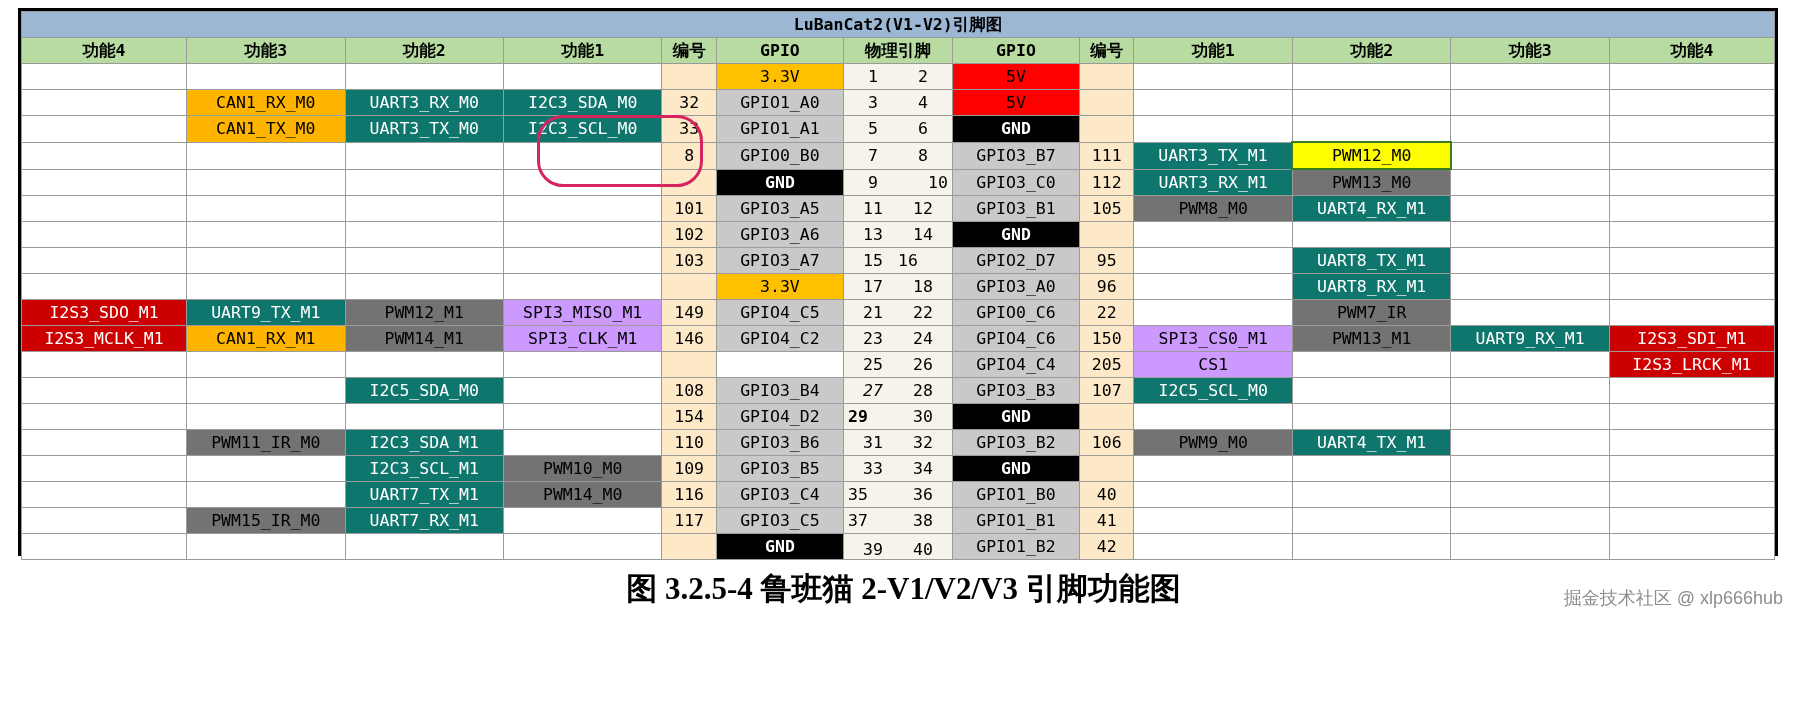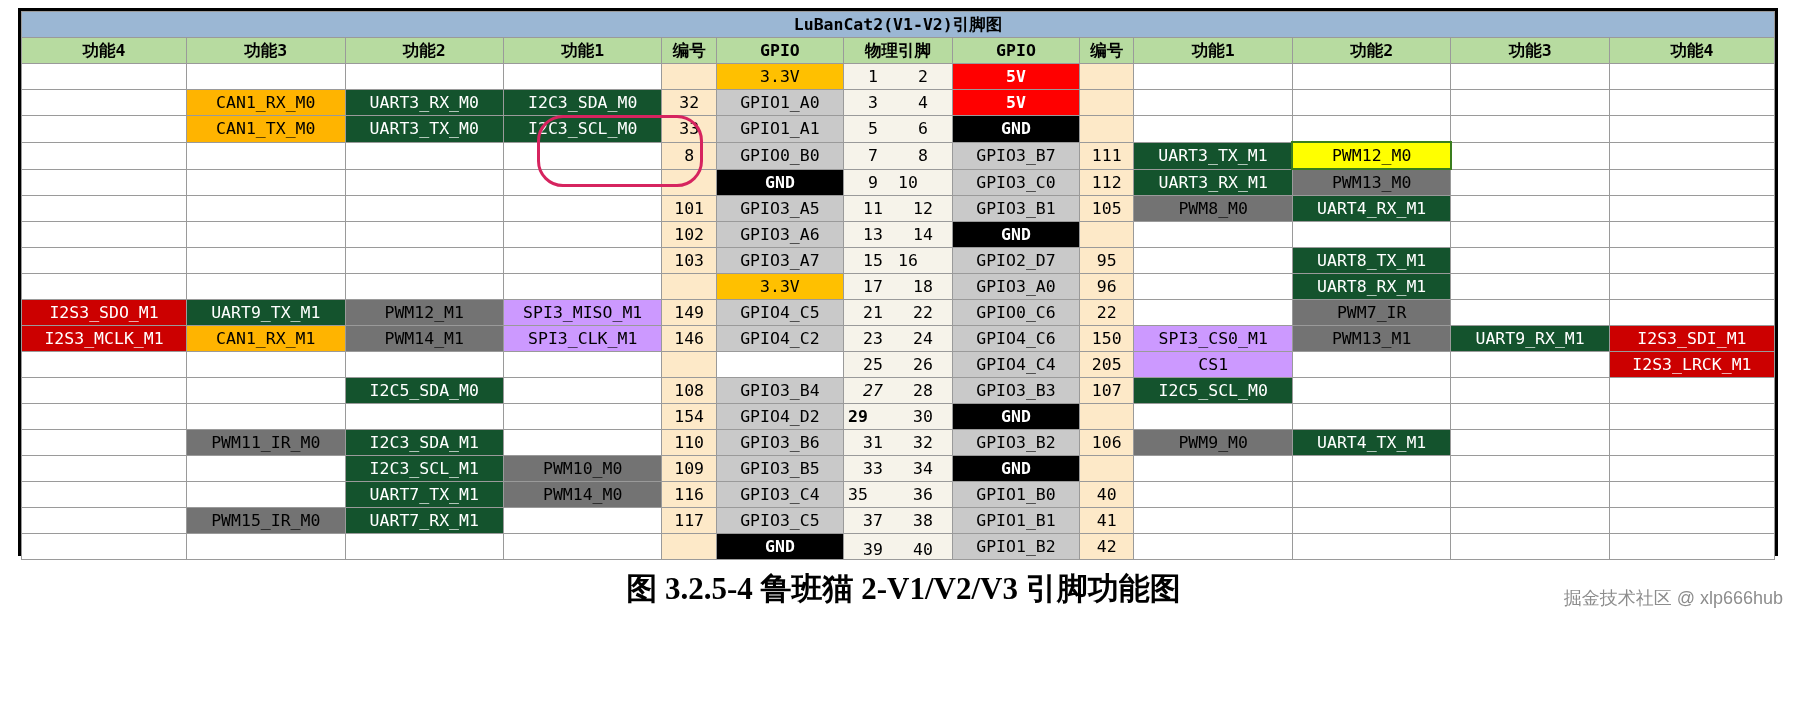--- a/index.html
+++ b/index.html
@@ -8,24 +8,24 @@
   .board{position:absolute;left:18px;top:8px;width:1760px;height:548px;border:3px solid #000;background:#fff;box-sizing:border-box;}
   table.pin{border-collapse:collapse;width:100%;height:100%;table-layout:fixed;}
   table.pin td{border:1px solid #9a9a9a;font-family:"DejaVu Sans Mono","Liberation Mono",monospace;font-size:16.5px;text-align:center;vertical-align:middle;height:25px;padding:0 2px;white-space:nowrap;overflow:hidden;}
   .title-row td{background:#9bb7d4;border:1px solid #000;font-family:"DejaVu Sans Mono","Liberation Mono",monospace;font-size:19px;font-weight:700;height:30px;color:#000;}
   .head td{background:#b7dba0;font-weight:700;font-size:19px;font-family:"Liberation Sans",sans-serif;height:32px;border:1px solid #555;}
   .blank{background:#ffffff;}
   .c-num{background:#fde9c8;}
   .c-gpio{background:#c9c9c9;}
   .c-phys{background:#f6f3ea;font-size:16px;}
   .c-33v{background:#ffc000;font-weight:400;}
-  .c-5v{background:#ff0000;color:#ffffff;font-weight:700;}
+  .c-5v{background:#ff0000;color:#000000;font-weight:400;}
   .c-gnd{background:#000000;color:#ffffff;font-weight:700;}
   .c-orange{background:#ffb400;}
-  .c-blue{background:#14532d;color:#ffffff;}
+  .c-blue{background:#0f766e;color:#ffffff;}
   .c-yellow{background:#737373;}
   .c-violet{background:#cc99ff;}
   .c-red{background:#cc0000;color:#ffffff;}
   .c-yel-green-border{background:#ffff00;border:2px solid #3a7d1e !important;}
   .caption{position:absolute;left:0;top:568px;width:1807px;text-align:center;font-family:"Liberation Serif",serif;font-size:31px;font-weight:700;color:#000;}
   .wm{position:absolute;right:24px;top:586px;font-family:"Liberation Sans",sans-serif;font-size:18px;color:#8d8d8d;}
   .hl{position:absolute;left:516px;top:104px;width:160px;height:66px;border:3px solid #d6245f;border-radius:26px;pointer-events:none;}
 </style>
 </head>
 <body>
@@ -128,21 +128,21 @@
             <td class="blank"></td>
             <td class="blank"></td>
           </tr>
           <tr>
             <td class="blank"></td>
             <td class="blank"></td>
             <td class="blank"></td>
             <td class="blank"></td>
             <td class="c-num"></td>
             <td class="c-gnd">GND</td>
-            <td class="c-phys"><span style="display: inline-block; width: 48%; text-align: center;">9</span><span style="display: inline-block; width: 48%; text-align: left;">10</span></td>
+            <td class="c-phys"><span style="display: inline-block; width: 48%; text-align: center;">9</span><span style="display: inline-block; width: 48%; text-align: right;">10</span></td>
             <td class="c-gpio">GPIO3_C0</td>
             <td class="c-num">112</td>
             <td class="c-blue">UART3_RX_M1</td>
             <td class="c-yellow">PWM13_M0</td>
             <td class="blank"></td>
             <td class="blank"></td>
           </tr>
           <tr>
             <td class="blank"></td>
             <td class="blank"></td>
@@ -323,21 +323,21 @@
             <td class="blank"></td>
             <td class="blank"></td>
           </tr>
           <tr>
             <td class="blank"></td>
             <td class="c-yellow">PWM15_IR_M0</td>
             <td class="c-blue">UART7_RX_M1</td>
             <td class="blank"></td>
             <td class="c-num">117</td>
             <td class="c-gpio">GPIO3_C5</td>
-            <td class="c-phys"><span style="display: inline-block; width: 48%; text-align: center;">37</span><span style="display: inline-block; width: 48%; text-align: center;">38</span></td>
+            <td class="c-phys"><span style="display: inline-block; width: 48%; text-align: left;">37</span><span style="display: inline-block; width: 48%; text-align: center;">38</span></td>
             <td class="c-gpio">GPIO1_B1</td>
             <td class="c-num">41</td>
             <td class="blank"></td>
             <td class="blank"></td>
             <td class="blank"></td>
             <td class="blank"></td>
           </tr>
           <tr>
             <td class="blank"></td>
             <td class="blank"></td>

